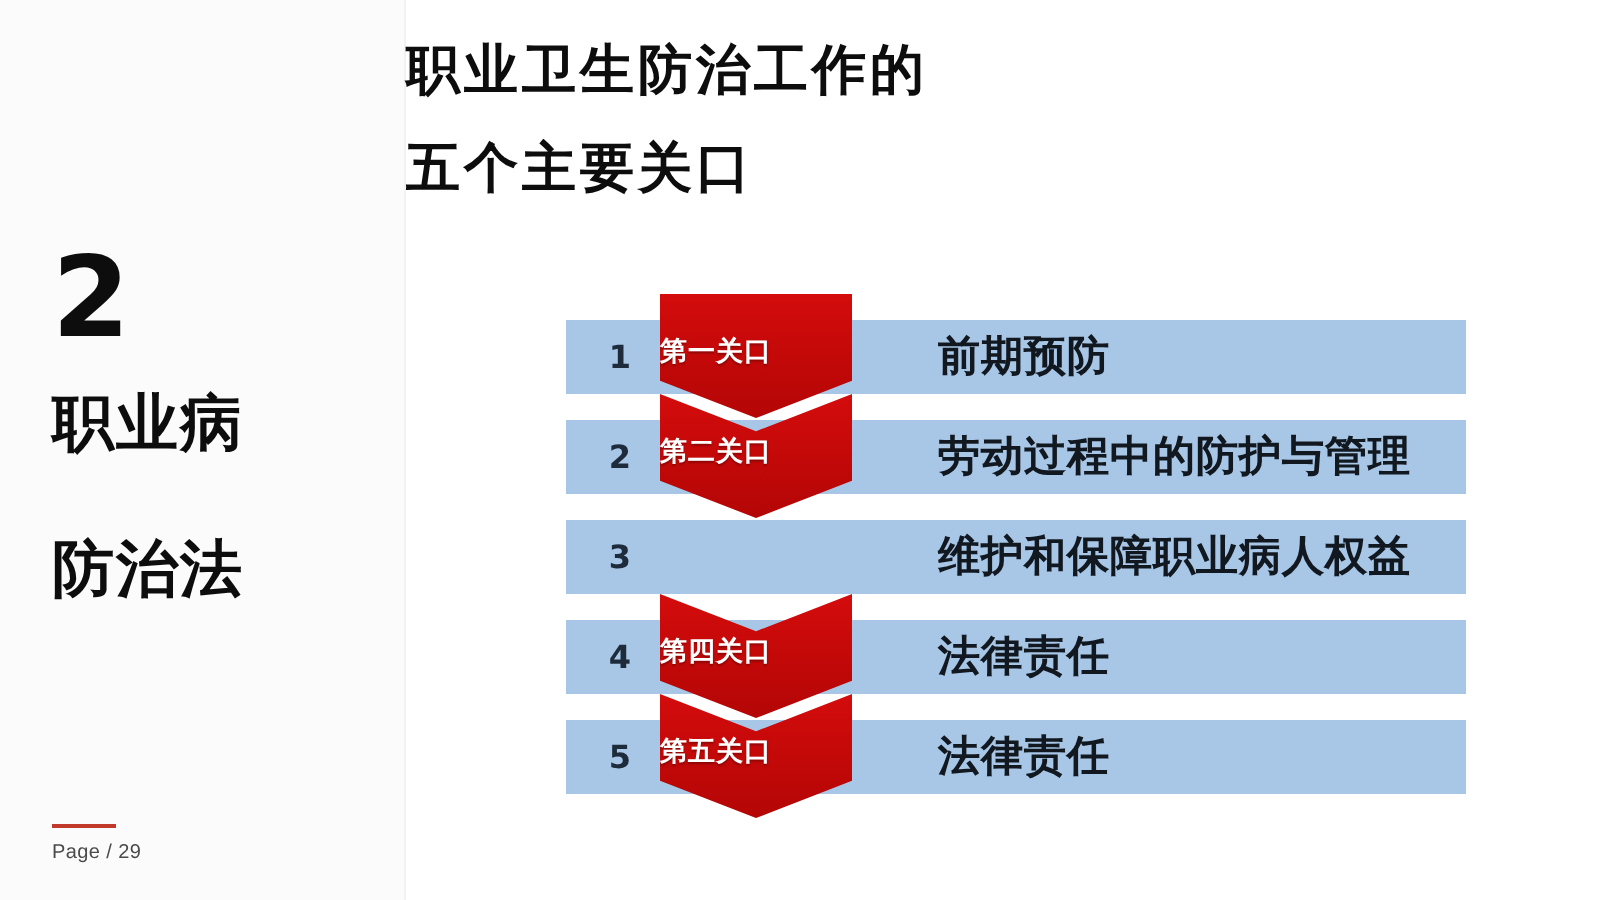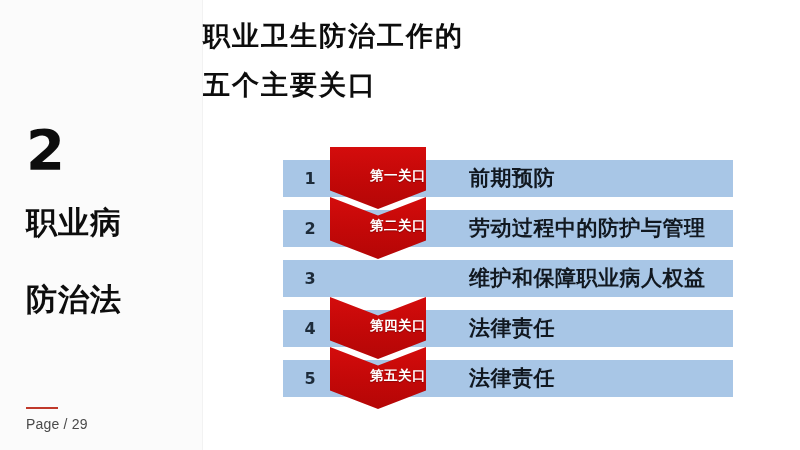--- a/index.html
+++ b/index.html
@@ -44,37 +44,37 @@
     position: absolute;
     left: 26px;
     font-size: 31px;
     font-weight: 900;
     line-height: 1;
     color: #0d0d0d;
     letter-spacing: 1px;
     white-space: nowrap;
     font-family: "DejaVu Sans", "Liberation Sans", sans-serif;
   }
-  #section-line-1 { top: 207px; }
-  #section-line-2 { top: 270px; margin-top: 14px; }
+  #section-line-1 { top: 197px; }
+  #section-line-2 { top: 270px; }
 
   #footer {
     position: absolute;
     left: 26px;
     bottom: 18px;
     width: 120px;
   }
   #footer-rule {
     width: 32px;
     height: 2px;
     background: #c0392b;
     margin-bottom: 7px;
   }
   #footer-text {
-    font-size: 14px;
+    font-size: 10px;
     color: #4a4a4a;
     letter-spacing: 0.2px;
     font-family: "Liberation Sans", sans-serif;
   }
 
   
   #content {
     position: absolute;
     left: 203px;
     top: 0;
@@ -165,21 +165,21 @@
     clip-path: polygon(0% 0%, 50% 30%, 100% 0%, 100% 70%, 50% 100%, 0% 70%);
   }
   .chevron.last {
     clip-path: polygon(0% 0%, 50% 30%, 100% 0%, 100% 70%, 50% 100%, 0% 70%);
   }
   .chevron-label {
     position: absolute;
     left: 0;
     width: 96px;
     top: 20px;
-    text-align: right;
+    text-align: left;
     font-size: 13.5px;
     font-weight: 900;
     color: #ffffff;
     letter-spacing: 0.5px;
     text-shadow: 0 1px 1px rgba(0,0,0,0.28);
     white-space: nowrap;
     font-family: "DejaVu Sans", "Liberation Sans", sans-serif;
   }
 </style>
 </head>

